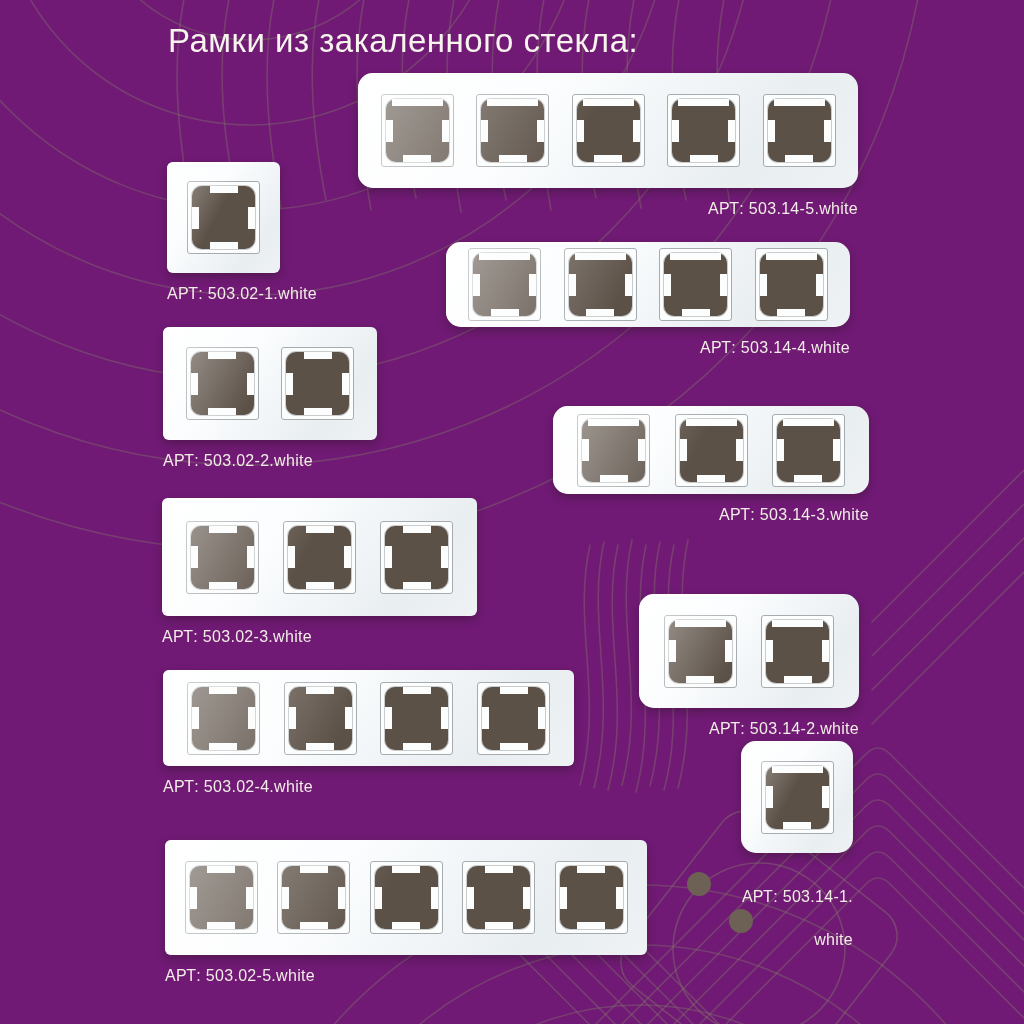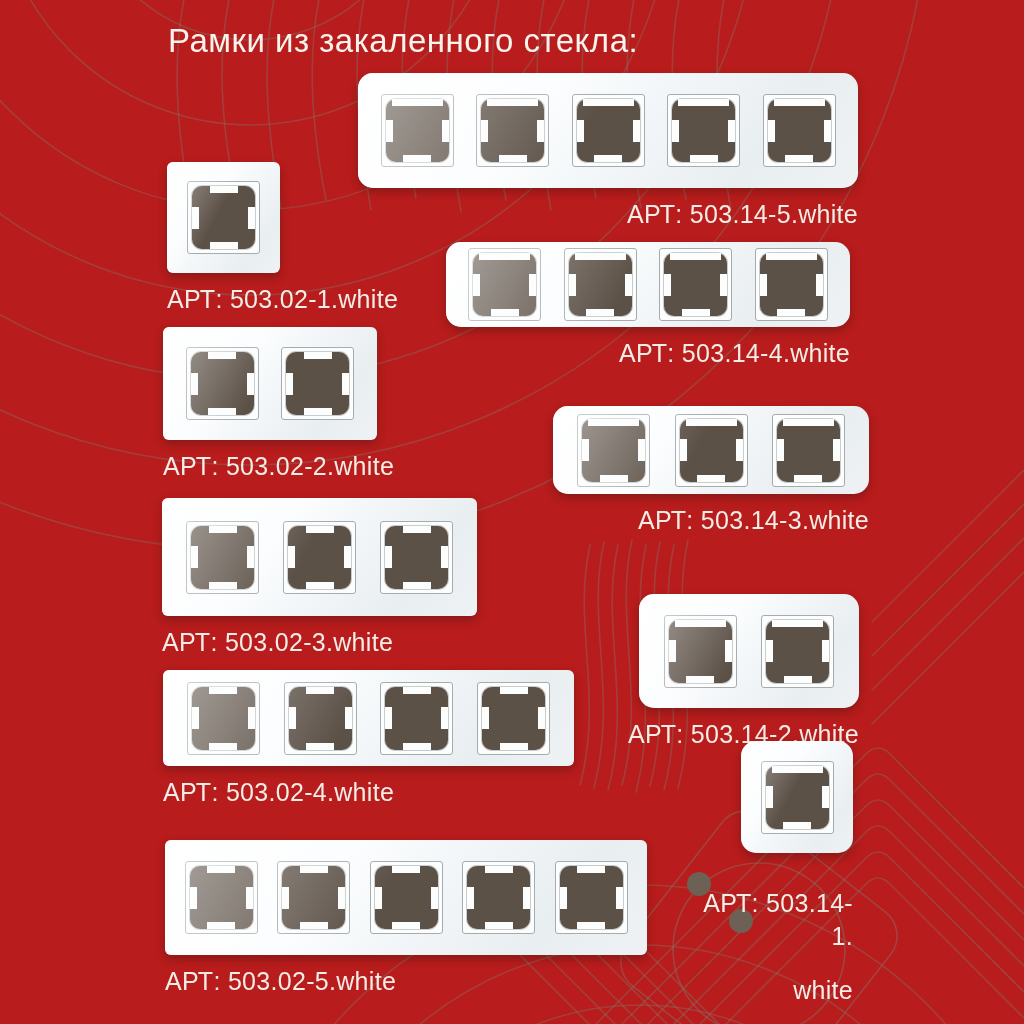--- a/index.html
+++ b/index.html
@@ -1,19 +1,19 @@
 <!DOCTYPE html>
 <html lang="ru"><head>
 <meta charset="utf-8">
 <title>Рамки из закаленного стекла</title>
 <style>
   html,body { margin:0; padding:0; background:#584e44; }
   .canvas {
     position:relative; width:1024px; height:1024px; overflow:hidden;
-    background:#b91c1c;
+    background:#701a75;
     font-family:"Liberation Sans", sans-serif;
   }
   svg.bg { position:absolute; left:0; top:0; z-index:0; }
 
   .title {
     position:absolute; left:168px; top:22px; margin:0; z-index:2;
     font-size:33px; font-weight:normal; letter-spacing:0.5px; color:#f7f3ed;
   }
 
   .product { position:absolute; margin:0; z-index:1; }
@@ -43,21 +43,21 @@
   .tab.t { left:50%; top:4px;    width:28px; height:7px; transform:translateX(-50%); }
   .tab.b { left:50%; bottom:4px; width:28px; height:7px; transform:translateX(-50%); }
   .tab.l { top:50%; left:4px;    width:7px;  height:22px; transform:translateY(-50%); }
   .tab.r { top:50%; right:4px;   width:7px;  height:22px; transform:translateY(-50%); }
   .notch { position:absolute; background:#fcfdfd; width:13px; height:7px; top:4px; display:block; }
   .notch.nl { left:10px; }
   .notch.nr { right:10px; }
 
   .label {
     position:absolute; top:calc(100% + 12px); left:0; margin:0;
-    font-size:25px; letter-spacing:0.3px; color:#f2ede6; white-space:nowrap;
+    font-size:16px; letter-spacing:0.3px; color:#f2ede6; white-space:nowrap;
   }
   .product.right .label { left:auto; right:0; text-align:right; }
   .label.two-line { white-space:normal; width:150px; line-height:1.3; }
   .lline { display:block;margin-top:22px; }
 </style>
 </head>
 <body>
 
 <div class="canvas">
 

